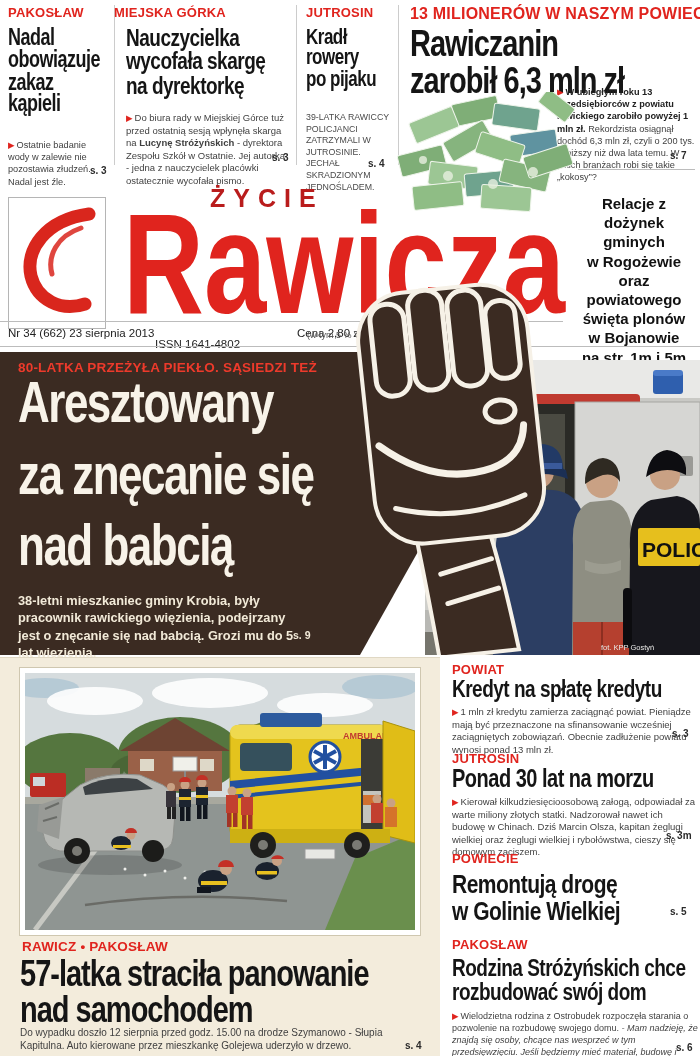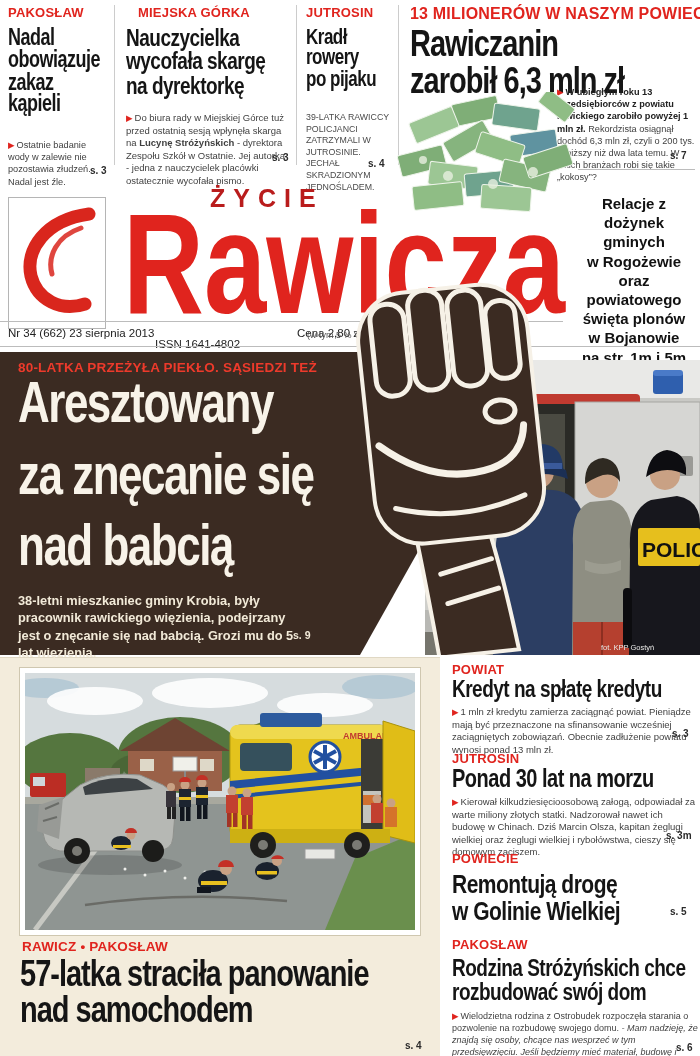--- a/index.html
+++ b/index.html
@@ -33,21 +33,21 @@
       <div class="kicker" style="left:8px;top:5px;">PAKOSŁAW</div>
       <div class="hl" style="left:8px;top:27px;font-size:18px;transform:scaleY(1.28);">Nadal
 obowiązuje
 zakaz
 kąpieli</div>
       <div class="body-txt" style="left:8px;top:139px;width:100px;font-size:9.2px;"><span class="bullet">▶</span><span>Ostatnie badanie wody w zalewie nie pozostawia złudzeń. Nadal jest źle.</span></div>
       <div class="page-ref" style="left:90px;top:165px;">s. 3</div>
     </article>
 
     <article>
-      <div class="kicker" style="left:138px;top:5px;">MIEJSKA GÓRKA</div>
+      <div class="kicker" style="left:114px;top:5px;">MIEJSKA GÓRKA</div>
       <div class="hl" style="left:126px;top:27px;font-size:19px;transform:scaleY(1.28);">Nauczycielka
 wycofała skargę
 na dyrektorkę</div>
       <div class="body-txt" style="left:126px;top:112px;width:163px;"><span class="bullet">▶</span><span>Do biura rady w Miejskiej Górce tuż przed ostatnią sesją wpłynęła skarga na </span><b>Lucynę Stróżyńskich</b><span> - dyrektora Zespołu Szkół w Ostatnie. Jej autorka - jedna z nauczycielek placówki ostatecznie wycofała pismo.</span></div>
       <div class="page-ref" style="left:272px;top:152px;">s. 3</div>
     </article>
 
     <article>
       <div class="kicker" style="left:306px;top:5px;">JUTROSIN</div>
       <div class="hl" style="left:306px;top:27px;font-size:17px;transform:scaleY(1.28);">Kradł
@@ -348,20 +348,21 @@
             <path d="M246,186 a7,6 0 0 1 13,0 Z" fill="#c43026"></path>
             <rect x="232" y="198" width="20" height="3.5" fill="#e8c020"></rect>
           </g>
       </g>
       <path d="M60,232 Q160,218 262,228" stroke="#5a5a54" stroke-width="2.5" fill="none" opacity=".7"></path>
     </svg>
   </div>
   <div class="kicker" style="left:22px;top:939px;font-size:13.5px;z-index:2;">RAWICZ • PAKOSŁAW</div>
   <div class="hl" style="left:20px;top:956px;font-size:29px;letter-spacing:-1px;transform:scaleY(1.27);z-index:2;">57-latka straciła panowanie
 nad samochodem</div>
+  <div class="body-txt" style="left:20px;top:1026px;width:402px;font-size:10px;z-index:2;">Do wypadku doszło 12 sierpnia przed godz. 15.00 na drodze Szymanowo - Słupia Kapitulna. Auto kierowane przez mieszkankę Golejewa uderzyło w drzewo.</div>
   <div class="page-ref" style="left:405px;top:1040px;z-index:2;">s. 4</div>
 
   <section>
     <article>
       <div class="kicker" style="left:452px;top:662px;">POWIAT</div>
       <div class="hl" style="left:452px;top:678px;font-size:19px;transform:scaleY(1.25);">Kredyt na spłatę kredytu</div>
       <div class="body-txt" style="left:452px;top:706px;width:245px;"><span class="bullet">▶</span><span>1 mln zł kredytu zamierza zaciągnąć powiat. Pieniądze mają być przeznaczone na sfinansowanie wcześniej zaciągniętych zobowiązań. Obecnie zadłużenie powiatu wynosi ponad 13 mln zł.</span></div>
       <div class="page-ref" style="left:672px;top:728px;">s. 3</div>
     </article>
 

